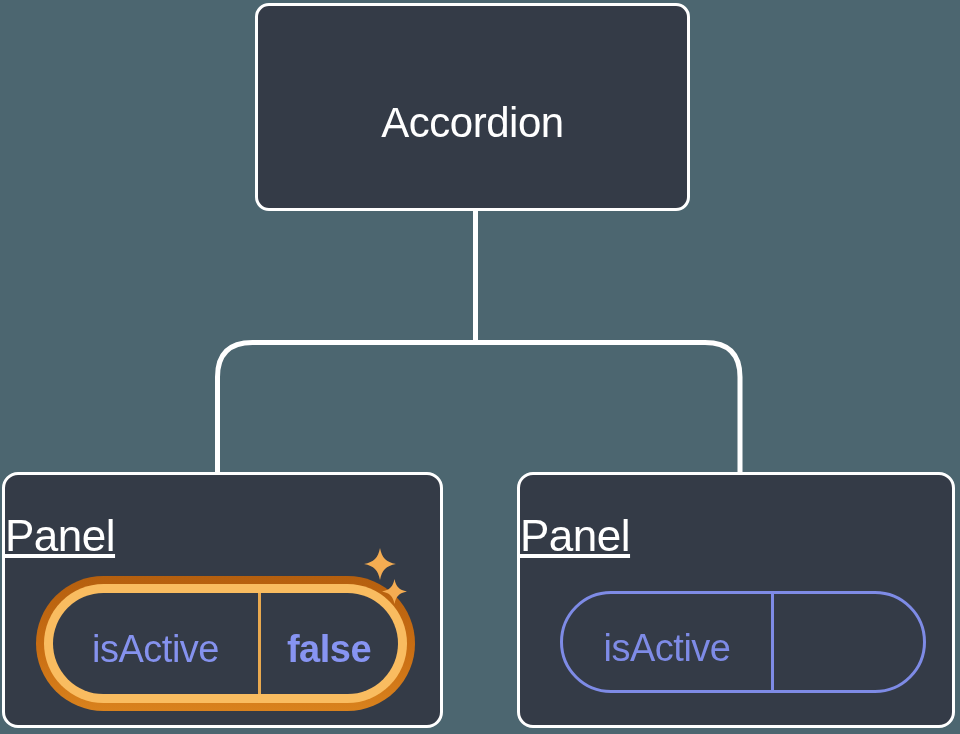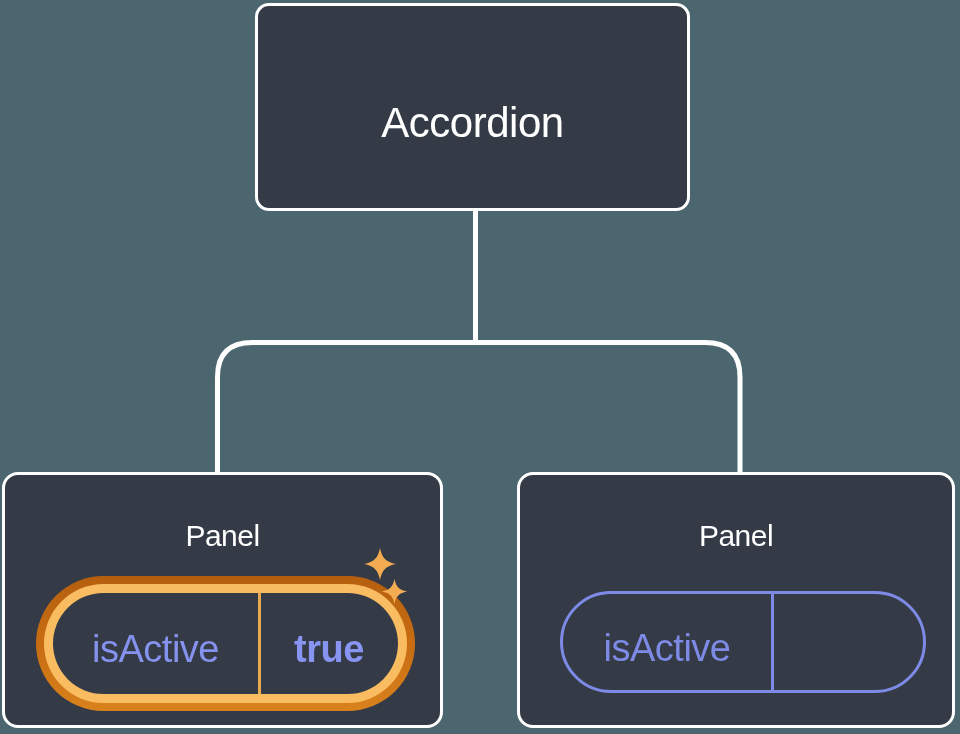--- a/index.html
+++ b/index.html
@@ -24,22 +24,22 @@
     border-radius:14px;
     display:flex;align-items:center;justify-content:center;
   }
   .root-label{
     color:#FFFFFF;font-size:42px;font-weight:500;letter-spacing:-0.5px;margin-top:32px;
   }
   .node-child-left{left:2px;top:472px;width:441px;height:256px;}
   .node-child-right{left:517px;top:472px;width:438px;height:256px;}
   .node-title{
     position:absolute;left:0;top:40px;width:100%;
-    text-align:center;color:#FFFFFF;
-    font-size:30px;font-weight:500;line-height:42px;letter-spacing:-0.5px;
+    color:#FFFFFF;
+    font-size:44px;font-weight:500;line-height:42px;letter-spacing:-0.5px;text-decoration:underline;
   }
   
   .pill-hl-outer{
     position:absolute;left:31px;top:101px;width:379px;height:135px;
     box-sizing:border-box;
     border-radius:999px;
     background:linear-gradient(180deg,#B55F0E 0%,#C96E13 55%,#D9821D 100%);
     padding:8px;
   }
   .pill-hl-mid{
@@ -91,21 +91,21 @@
   </div>
 
   <div class="node node-child-left">
     <div class="node-title">Panel</div>
 
     <div class="pill-hl-outer">
       <div class="pill-hl-mid">
         <div class="pill-core">
           <div class="pill-cell cell-key-hl">isActive</div>
           <div class="divider-hl"></div>
-          <div class="pill-cell cell-val-hl">true</div>
+          <div class="pill-cell cell-val-hl">false</div>
         </div>
       </div>
     </div>
 
     <svg class="sparkles" width="50" height="60" viewBox="0 0 50 60" aria-hidden="true">
       <path fill="#F4AC52" d="M16 0 C18 10 22 14 32 16 C22 18 18 22 16 32 C14 22 10 18 0 16 C10 14 14 10 16 0 Z"></path>
       <path fill="#F4AC52" transform="translate(18,31) scale(0.78)" d="M16 0 C18 10 22 14 32 16 C22 18 18 22 16 32 C14 22 10 18 0 16 C10 14 14 10 16 0 Z"></path>
     </svg>
   </div>
 

